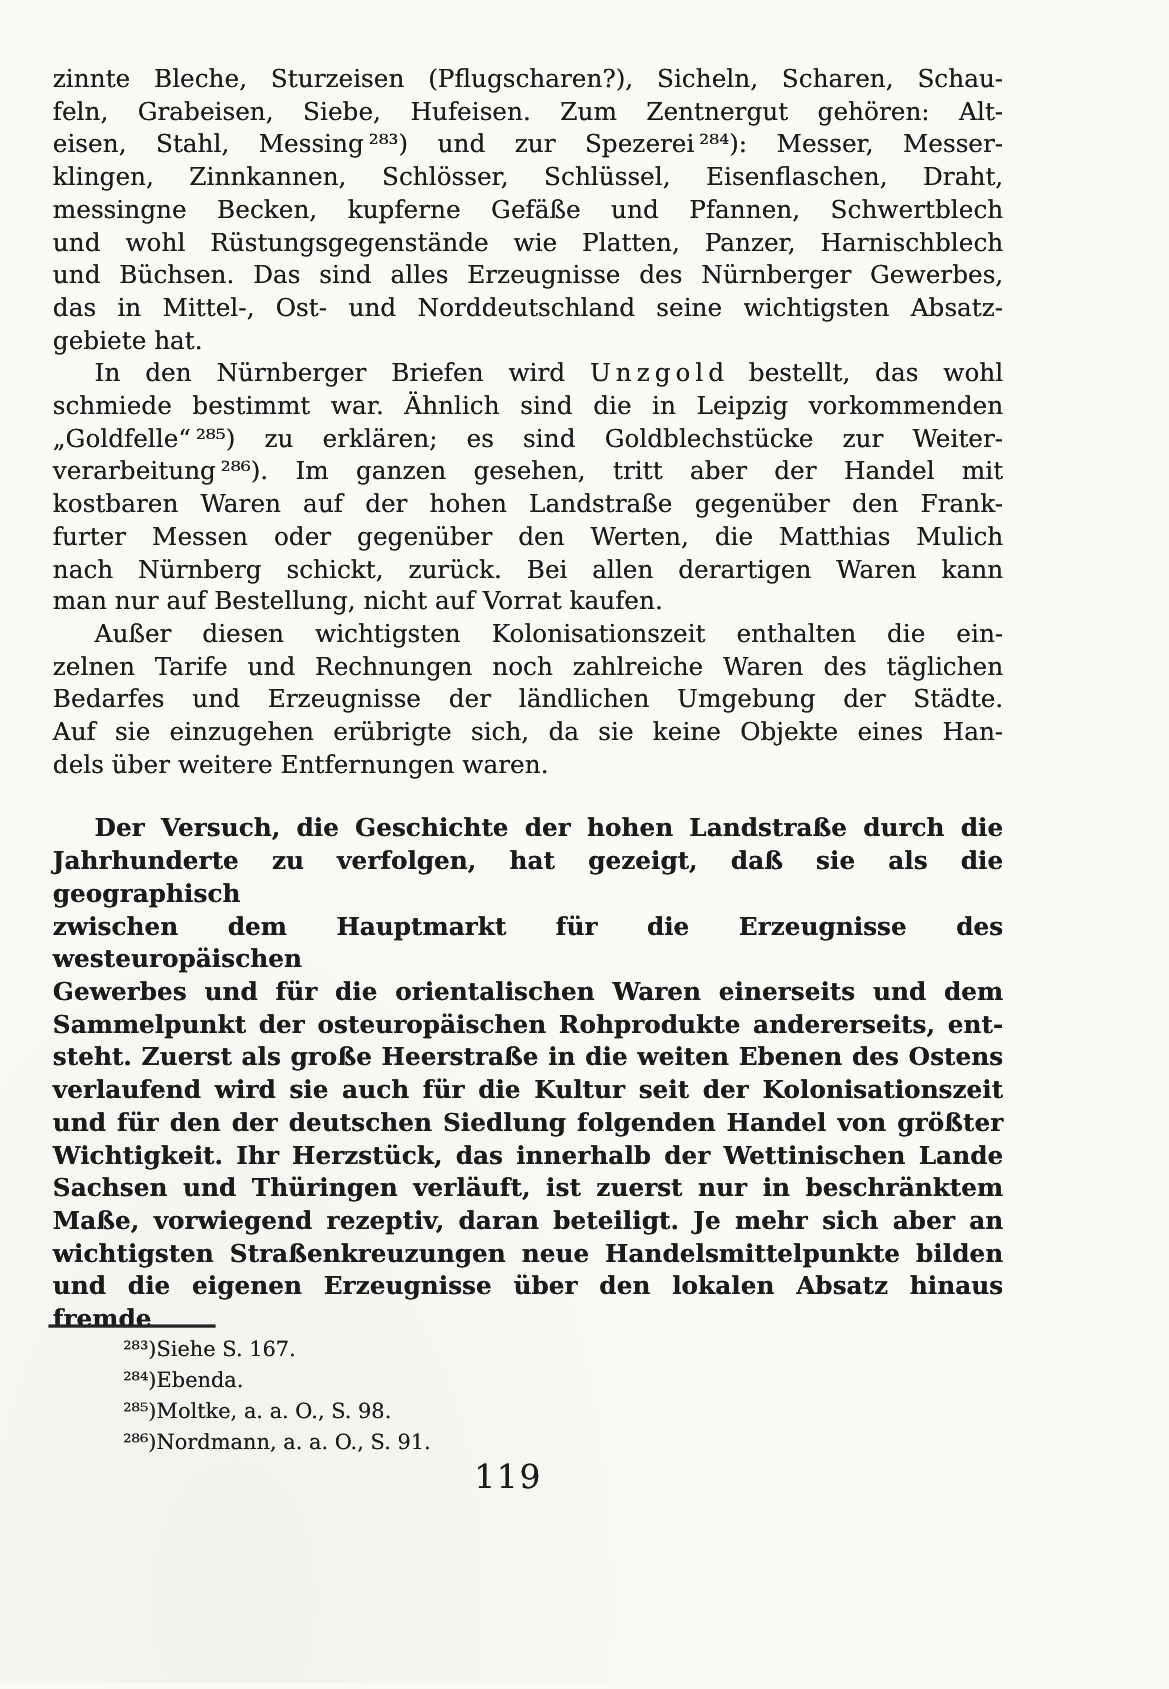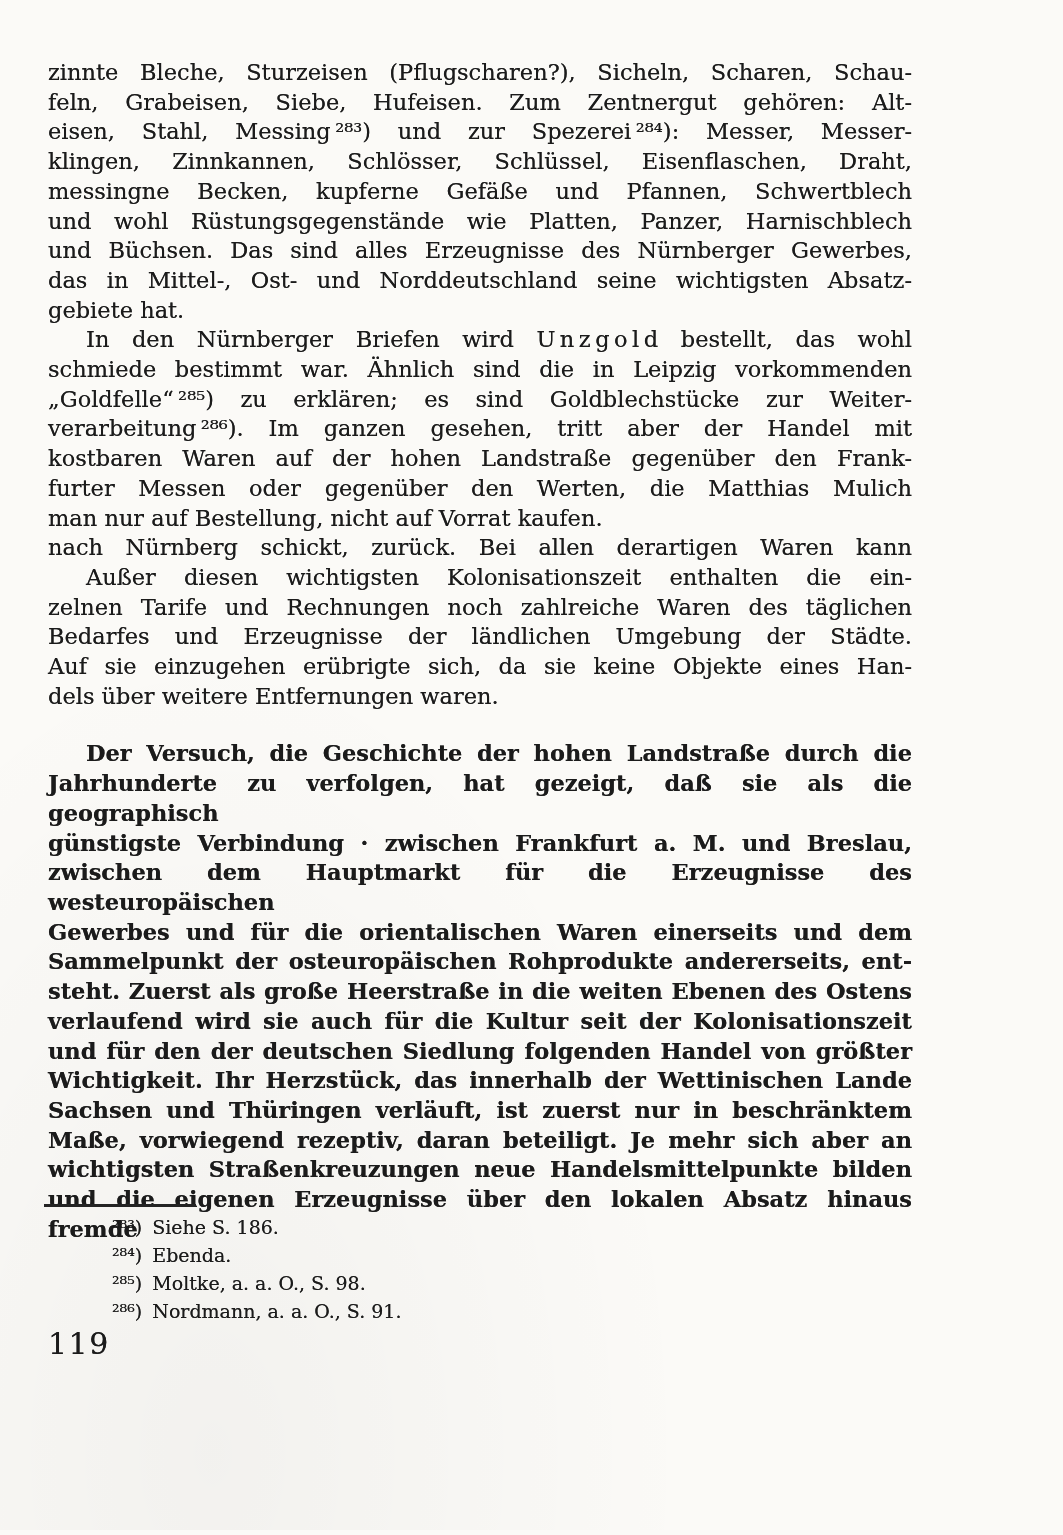--- a/index.html
+++ b/index.html
@@ -51,28 +51,28 @@
   .footnotes {
     position: absolute;
     left: 112px;
     top: 1213px;
     width: 700px;
     font-size: 19px;
     line-height: 28px;
     text-shadow: 0 0 0.4px rgba(10,10,10,0.7);
   }
   .footnote { white-space: nowrap; }
-  .fn-marker { margin-right: 10px; }
+  .fn-marker { }
   .fn-text { }
   .page-number {
     position: absolute;
     left: 48px;
     top: 1326px;
     width: 864px;
-    text-align: left;
+    text-align: center;
     padding-right: 36px;
     box-sizing: border-box;
     font-size: 30px;
     letter-spacing: 1.5px;
     text-shadow: 0 0 0.5px rgba(10,10,10,0.75);
   }
 </style>
 </head>
 <body>
 
@@ -89,48 +89,47 @@
         <div class="line">das in Mittel-, Ost- und Norddeutschland seine wichtigsten Absatz-</div>
         <div class="line last">gebiete hat.</div>
       </div>
       <div class="paragraph">
         <div class="line indent">In den Nürnberger Briefen wird U n z g o l d bestellt, das wohl</div>
         <div class="line">schmiede bestimmt war. Ähnlich sind die in Leipzig vorkommenden</div>
         <div class="line">„Goldfelle“ ²⁸⁵) zu erklären; es sind Goldblechstücke zur Weiter-</div>
         <div class="line">verarbeitung ²⁸⁶). Im ganzen gesehen, tritt aber der Handel mit</div>
         <div class="line">kostbaren Waren auf der hohen Landstraße gegenüber den Frank-</div>
         <div class="line">furter Messen oder gegenüber den Werten, die Matthias Mulich</div>
+        <div class="line">nach Nürnberg schickt, zurück. Bei allen derartigen Waren kann</div>
         <div class="line last">man nur auf Bestellung, nicht auf Vorrat kaufen.</div>
-        <div class="line">nach Nürnberg schickt, zurück. Bei allen derartigen Waren kann</div>
       </div>
       <div class="paragraph">
         <div class="line indent">Außer diesen wichtigsten Kolonisationszeit enthalten die ein-</div>
         <div class="line">zelnen Tarife und Rechnungen noch zahlreiche Waren des täglichen</div>
         <div class="line">Bedarfes und Erzeugnisse der ländlichen Umgebung der Städte.</div>
         <div class="line">Auf sie einzugehen erübrigte sich, da sie keine Objekte eines Han-</div>
         <div class="line last">dels über weitere Entfernungen waren.</div>
       </div>
       <div class="paragraph gap-before">
         <div class="line indent">Der Versuch, die Geschichte der hohen Landstraße durch die</div>
         <div class="line">Jahrhunderte zu verfolgen, hat gezeigt, daß sie als die geographisch</div>
-        <div class="line">günstigste Verbindung · zwischen Frankfurt a. M. und Breslau,</div>
         <div class="line">zwischen dem Hauptmarkt für die Erzeugnisse des westeuropäischen</div>
         <div class="line">Gewerbes und für die orientalischen Waren einerseits und dem</div>
         <div class="line">Sammelpunkt der osteuropäischen Rohprodukte andererseits, ent-</div>
         <div class="line">steht. Zuerst als große Heerstraße in die weiten Ebenen des Ostens</div>
         <div class="line">verlaufend wird sie auch für die Kultur seit der Kolonisationszeit</div>
         <div class="line">und für den der deutschen Siedlung folgenden Handel von größter</div>
         <div class="line">Wichtigkeit. Ihr Herzstück, das innerhalb der Wettinischen Lande</div>
         <div class="line">Sachsen und Thüringen verläuft, ist zuerst nur in beschränktem</div>
         <div class="line">Maße, vorwiegend rezeptiv, daran beteiligt. Je mehr sich aber an</div>
         <div class="line">wichtigsten Straßenkreuzungen neue Handelsmittelpunkte bilden</div>
         <div class="line last">und die eigenen Erzeugnisse über den lokalen Absatz hinaus fremde</div>
       </div>
     </main>
   <div class="footnote-rule"></div>
   <section class="footnotes" id="footnotes">
-      <div class="footnote"><span class="fn-marker">²⁸³)</span><span class="fn-text">Siehe S. 186.</span></div>
+      <div class="footnote"><span class="fn-marker">²⁸³)</span><span class="fn-text">Siehe S. 167.</span></div>
       <div class="footnote"><span class="fn-marker">²⁸⁴)</span><span class="fn-text">Ebenda.</span></div>
       <div class="footnote"><span class="fn-marker">²⁸⁵)</span><span class="fn-text">Moltke, a. a. O., S. 98.</span></div>
       <div class="footnote"><span class="fn-marker">²⁸⁶)</span><span class="fn-text">Nordmann, a. a. O., S. 91.</span></div>
     </section>
   <div class="page-number">119</div>
 </div>
 
 </body></html>

